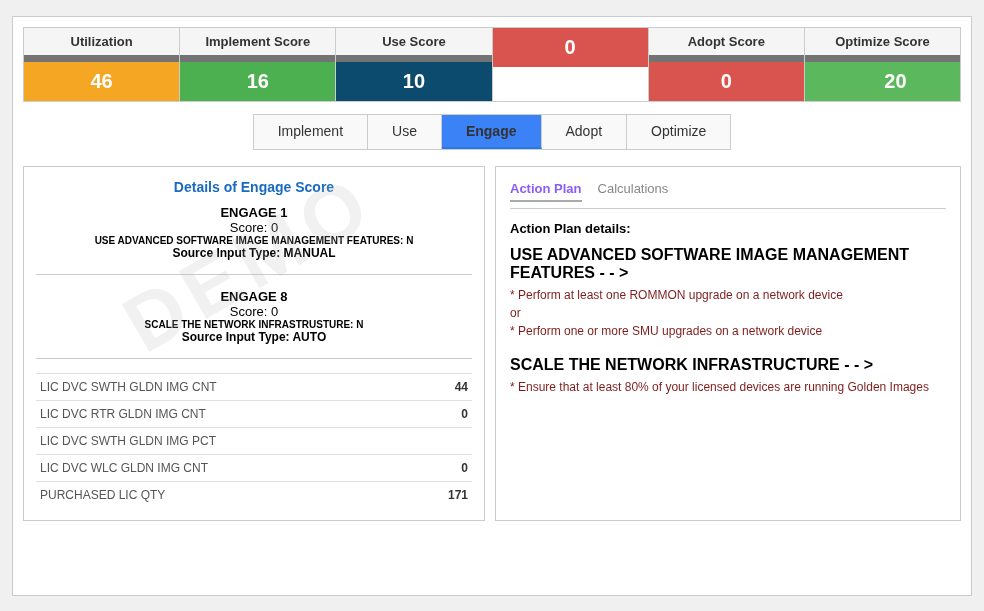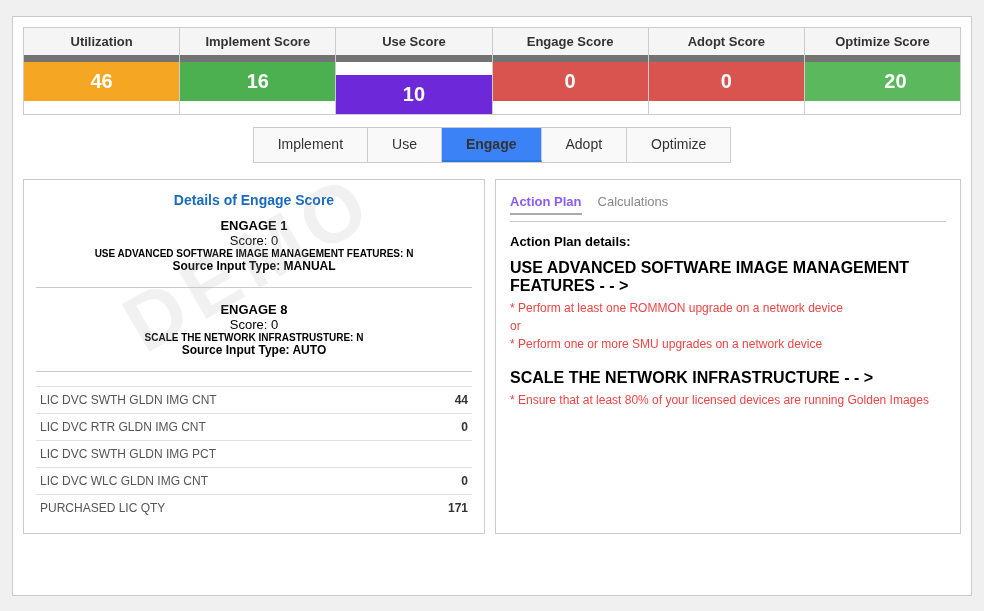--- a/index.html
+++ b/index.html
@@ -171,21 +171,21 @@
       margin-bottom: 16px;
     }
     .action-item-title {
       font-weight: bold;
       font-size: 16px;
       margin-bottom: 4px;
     }
     .action-item-body {
       font-size: 12px;
       line-height: 1.5;
-      color: #ef4444;
+      color: #7f1d1d;
     }
 
     
     .watermark {
       position: absolute;
       pointer-events: none;
       font-size: 80px;
       font-weight: bold;
       color: rgba(180,180,180,0.18);
       transform: rotate(-30deg);
@@ -205,24 +205,23 @@
   <div class="score-cell">
         <div class="score-label">Utilization</div>
         <div class="score-value" style="background: rgb(245, 166, 35);">46</div>
       </div>
       <div class="score-cell">
         <div class="score-label">Implement Score</div>
         <div class="score-value" style="background: rgb(76, 175, 80);">16</div>
       </div>
       <div class="score-cell">
         <div class="score-label">Use Score</div>
-        <div class="score-value" style="background: #6d28d9; margin-top: 13px;">10</div>
-      </div>
-      <div class="score-cell">
-        <div class="score-label">Engage Score</div>
+        <div class="score-value" style="background: #0c4a6e;">10</div>
+      </div>
+      <div class="score-cell">
         <div class="score-value" style="background: rgb(217, 83, 79);">0</div>
       </div>
       <div class="score-cell">
         <div class="score-label">Adopt Score</div>
         <div class="score-value" style="background: rgb(217, 83, 79);">0</div>
       </div>
       <div class="score-cell">
         <div class="score-label">Optimize Score</div>
         <div class="score-value" style="background: rgb(92, 184, 92); padding-left: 30px;">20</div>
       </div>

